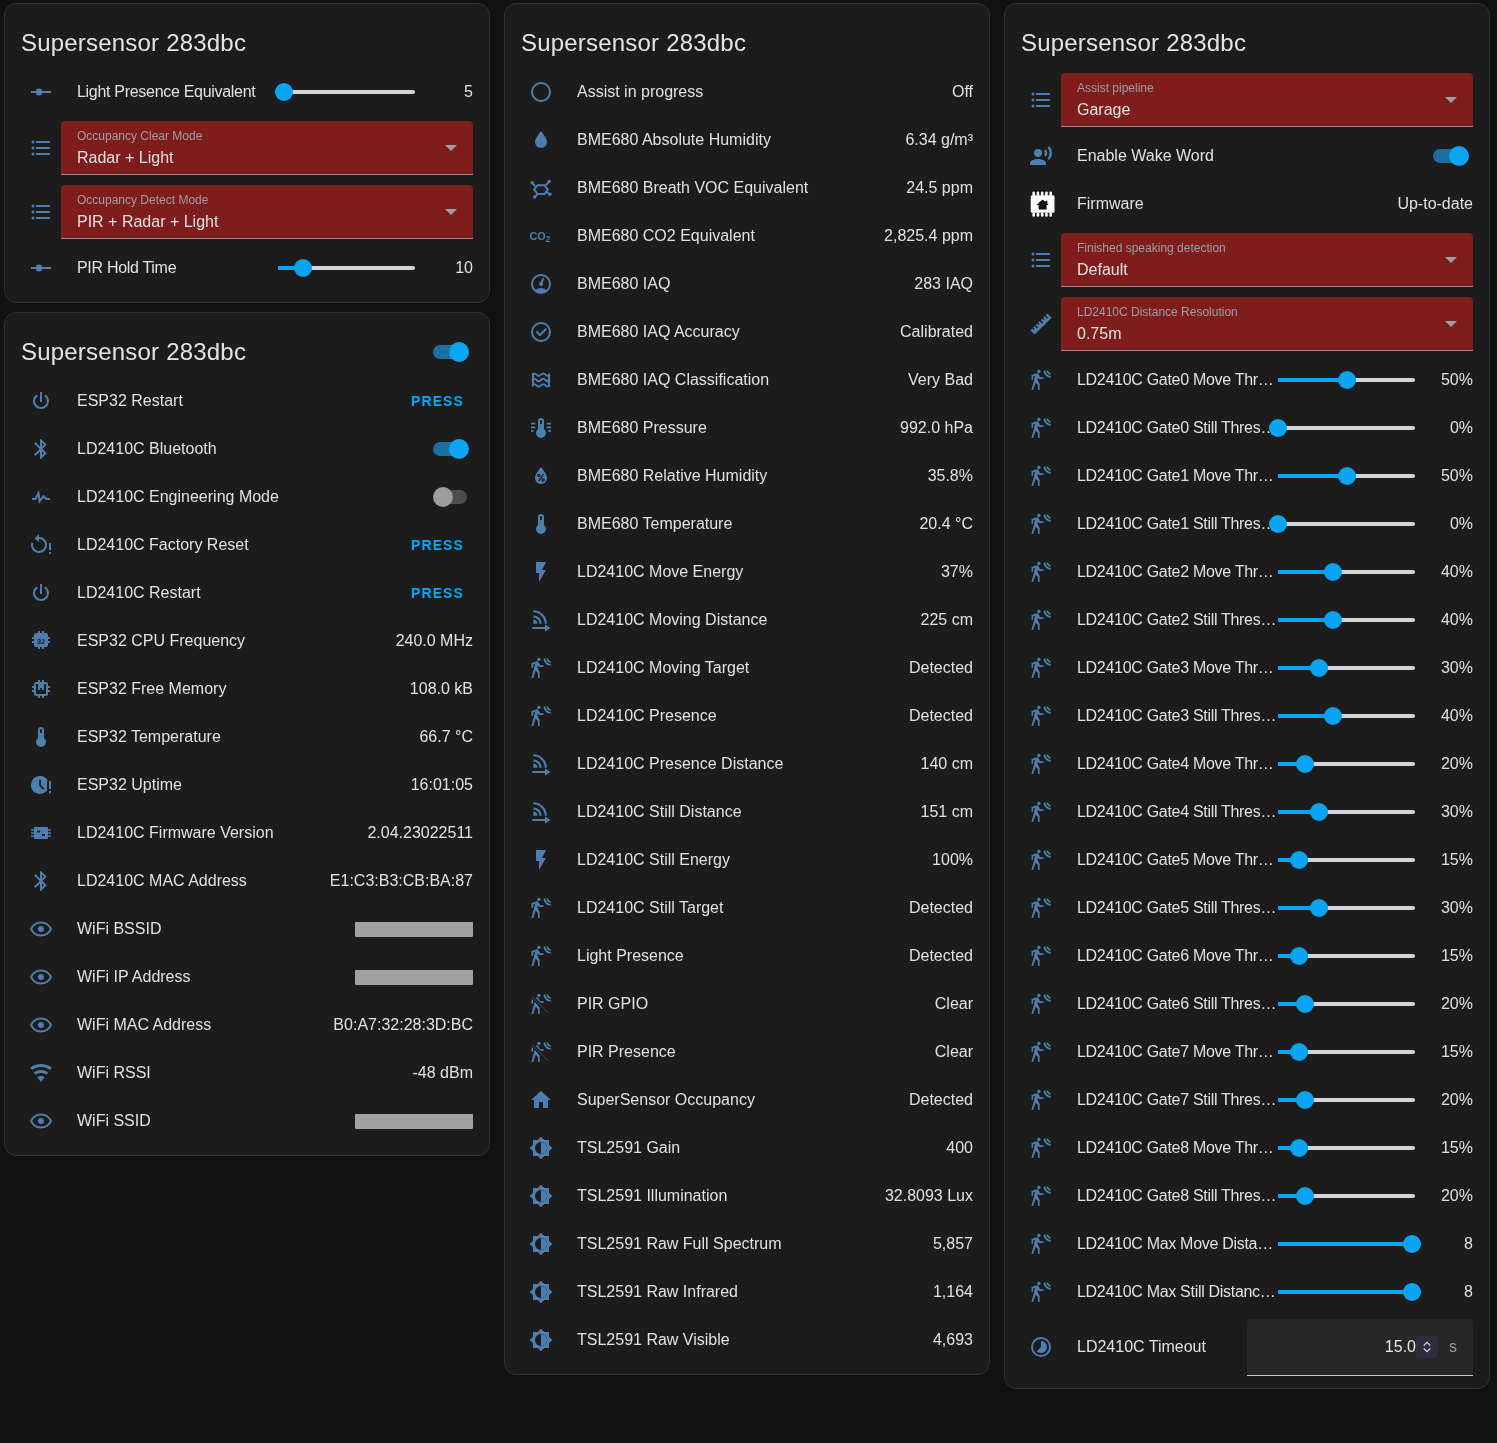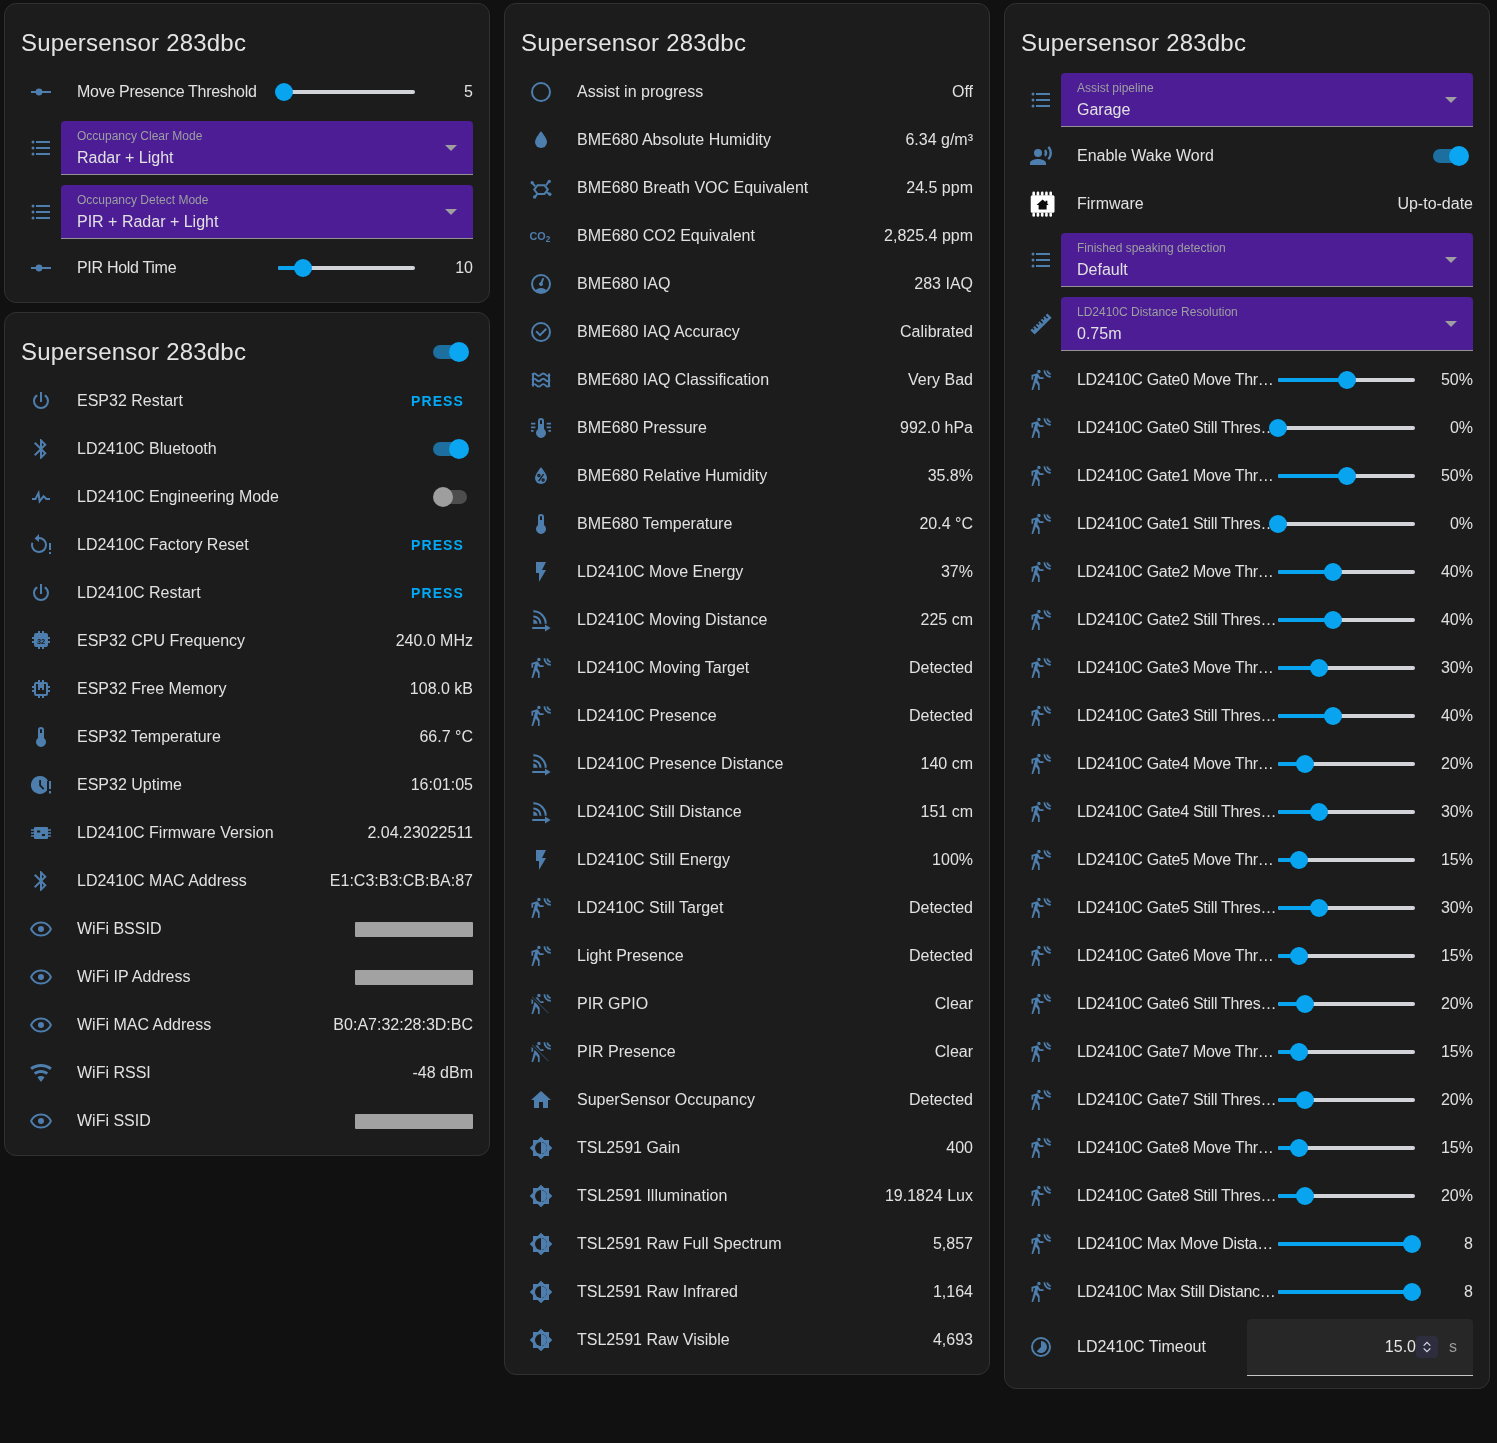--- a/index.html
+++ b/index.html
@@ -35,21 +35,21 @@
   .switch { width:36px; height:20px; position:relative; flex:none; cursor:pointer; margin-right:4px; }
   .switch .track { position:absolute; top:3px; height:14px; border-radius:7px; }
   .switch .thumb { position:absolute; top:0; width:20px; height:20px; border-radius:50%; }
   .switch.on .track { left:0; width:32px; background:#1d6f9f; }
   .switch.on .thumb { left:16px; background:#0ba6f1; }
   .switch.off .track { left:2px; width:32px; background:#4d4d4d; }
   .switch.off .thumb { left:0; background:#9e9e9e; }
   
   .row.select-row { height:64px; }
   .row.select-row .icon { margin-right:8px; }
-  .select-box { flex:1; height:54px; background:#4c1d95;
+  .select-box { flex:1; height:54px; background:#7f1d1d;
     border-radius:4px 4px 0 0; border-bottom:1px solid #939393; position:relative;
     padding:8px 48px 0 16px; cursor:pointer; }
   .select-label { display:block; font-size:12px; line-height:14px; color:#9d9fa1; }
   .select-value { display:block; font-size:16px; line-height:24px; color:#e1e1e1;
     margin-top:3px; white-space:nowrap; }
   .select-caret { position:absolute; right:16px; top:24px; width:0; height:0;
     border-left:6px solid transparent; border-right:6px solid transparent;
     border-top:6px solid #9d9fa1; }
   
   .redacted-bar { width:118px; height:15px; background:#a2a2a2; border-radius:1px; flex:none; }
@@ -77,21 +77,21 @@
         <div class="card-header">
           <div class="card-title">Supersensor 283dbc</div>
         </div>
         <div class="row slider-row">
           <span class="icon">
             <svg viewBox="0 0 24 24">
               <path d="M2 11h20v2H2z"></path>
               <circle cx="10" cy="12" r="3.4"></circle>
             </svg>
           </span>
-          <span class="row-label">Move Presence Threshold</span>
+          <span class="row-label">Light Presence Equivalent</span>
           <div class="slider">
             <div class="track"></div>
             <div class="fill" style="width: 6.2px;"></div>
             <div class="knob" style="left: -2.8px;"></div>
           </div>
           <span class="row-value">5</span>
         </div>
         <div class="row select-row">
           <span class="icon">
             <svg viewBox="0 0 24 24">
@@ -589,21 +589,21 @@
         </div>
         <div class="row text-row">
           <span class="icon">
             <svg viewBox="0 0 24 24">
               <path d="M12 18V6a6 6 0 0 1 6 6 6 6 0 0 1-6 6m8-2.69L23.31 12 20 8.69V4h-4.69L12 .69 8.69 4H4v4.69L.69 12 4 15.31V20h4.69L12 23.31 15.31 20H20v-4.69z"></path>
               <circle cx="12" cy="12" r="6" fill="#1c1c1c"></circle>
               <path d="M12 18V6a6 6 0 0 1 6 6 6 6 0 0 1-6 6z"></path>
             </svg>
           </span>
           <span class="row-label">TSL2591 Illumination</span>
-          <span class="row-value">19.1824 Lux</span>
+          <span class="row-value">32.8093 Lux</span>
         </div>
         <div class="row text-row">
           <span class="icon">
             <svg viewBox="0 0 24 24">
               <path d="M12 18V6a6 6 0 0 1 6 6 6 6 0 0 1-6 6m8-2.69L23.31 12 20 8.69V4h-4.69L12 .69 8.69 4H4v4.69L.69 12 4 15.31V20h4.69L12 23.31 15.31 20H20v-4.69z"></path>
               <circle cx="12" cy="12" r="6" fill="#1c1c1c"></circle>
               <path d="M12 18V6a6 6 0 0 1 6 6 6 6 0 0 1-6 6z"></path>
             </svg>
           </span>
           <span class="row-label">TSL2591 Raw Full Spectrum</span>

